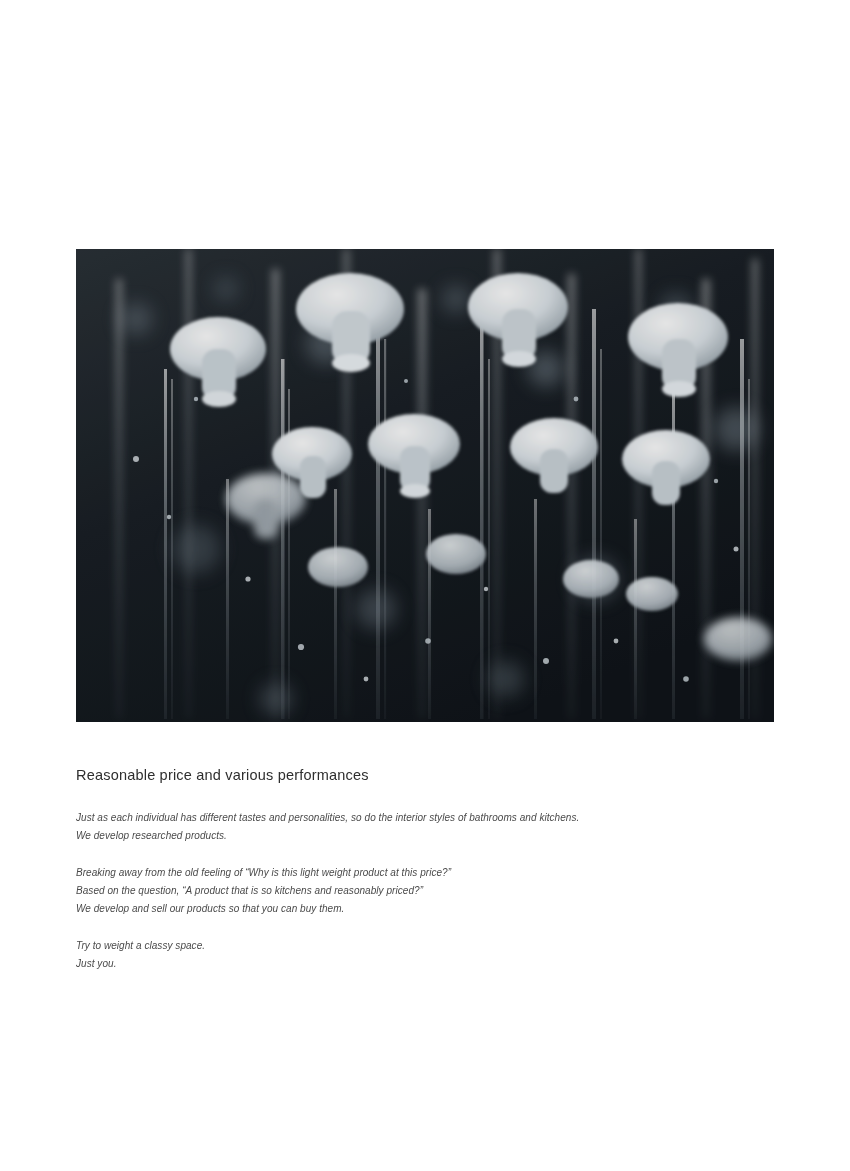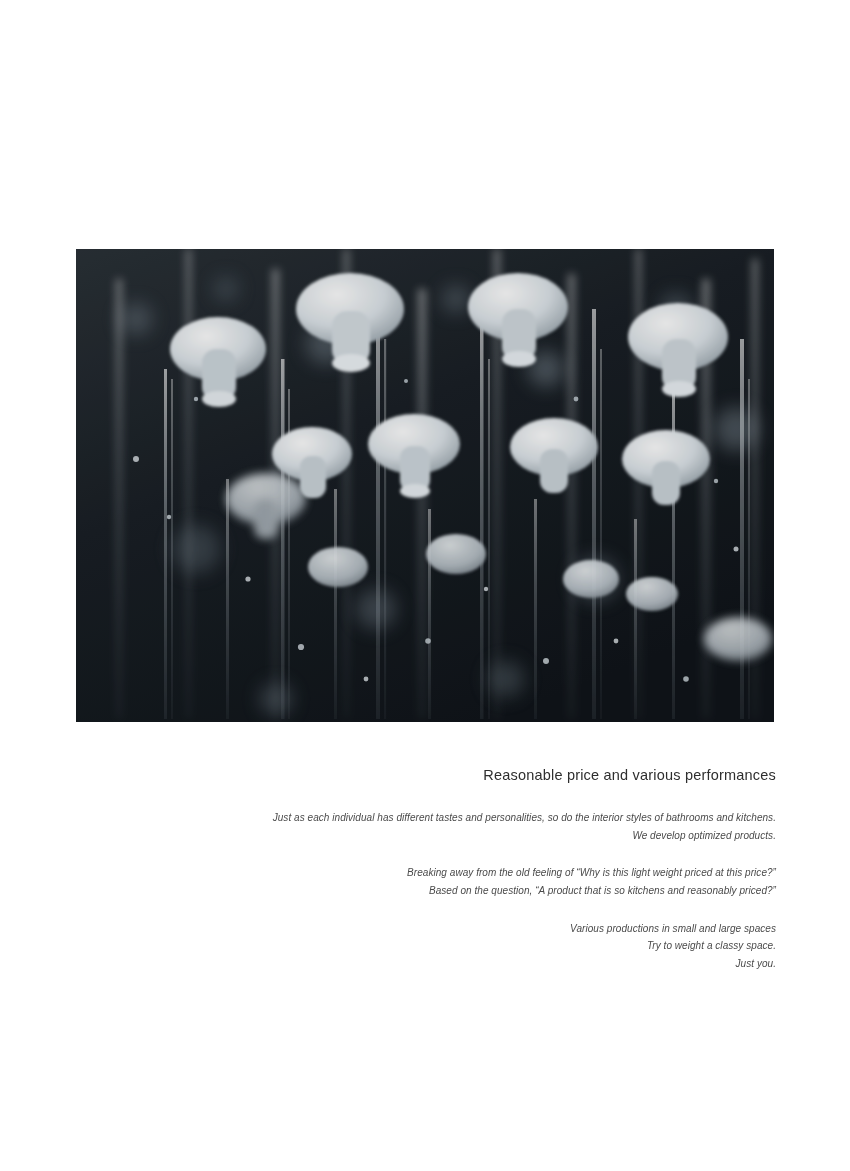--- a/index.html
+++ b/index.html
@@ -15,21 +15,20 @@
     position: relative;
     overflow: hidden;
   }
 
   .page {
     position: absolute;
     left: 0;
     top: 0;
     width: 850px;
     height: 1171px;
-    text-align: right;
   }
 
   
   .hero {
     position: absolute;
     left: 76px;
     top: 249px;
     width: 698px;
     height: 473px;
     overflow: hidden;
@@ -262,28 +261,28 @@
       <rect x="0" y="0" width="698" height="473" fill="#000" opacity="0.10"></rect>
     </svg>
   </div>
 
   <div class="content">
 
     <h1 class="heading">Reasonable price and various performances</h1>
 
     <div class="para">
       <div class="line">Just as each individual has different tastes and personalities, so do the interior styles of bathrooms and kitchens.</div>
-      <div class="line">We develop optimized products.</div>
+      <div class="line">We develop researched products.</div>
     </div>
 
     <div class="para">
-      <div class="line">Breaking away from the old feeling of “Why is this light weight priced at this price?”</div>
+      <div class="line">Breaking away from the old feeling of “Why is this light weight product at this price?”</div>
       <div class="line">Based on the question, “A product that is so kitchens and reasonably priced?”</div>
+      <div class="line">We develop and sell our products so that you can buy them.</div>
     </div>
 
     <div class="para">
-      <div class="line">Various productions in small and large spaces</div>
       <div class="line">Try to weight a classy space.</div>
       <div class="line">Just you.</div>
     </div>
 
   </div>
 </div>
 
 </body></html>

